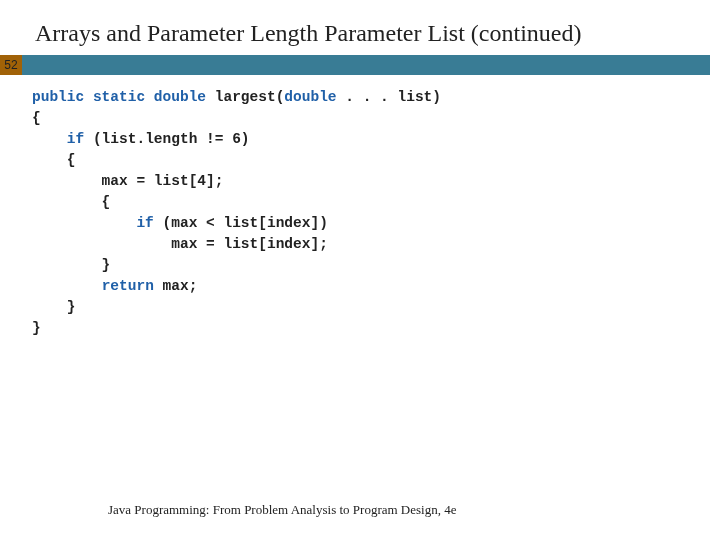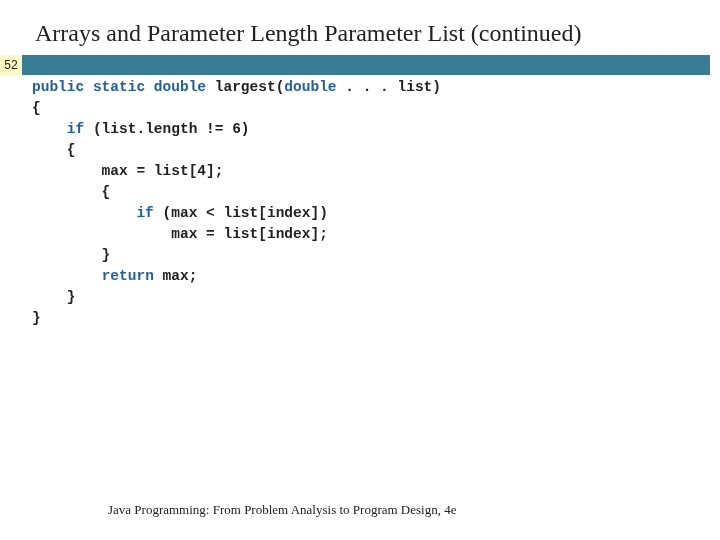--- a/index.html
+++ b/index.html
@@ -23,35 +23,35 @@
     color: #222;
     font-weight: normal;
   }
   .bar-row {
     display: flex;
     height: 20px;
     align-items: stretch;
   }
   .slide-num {
     width: 22px;
-    background: #fef9c3;
+    background: #a16207;
     color: #222;
     font-family: Arial, sans-serif;
     font-size: 12px;
     display: flex;
     align-items: center;
     justify-content: center;
   }
   .accent-bar {
     flex: 1;
     background: #397c95;
     margin-right: 10px;
   }
   .code-area {
-    padding: 2px 0 0 32px;
+    padding: 12px 0 0 32px;
     font-family: Consolas, 'Courier New', monospace;
     font-size: 14.5px;
     line-height: 1.45;
     color: #222;
     font-weight: bold;
   }
   .code-line { white-space: pre; }
   .kw { color: #2060a8; }
   .footer {
     position: absolute;

